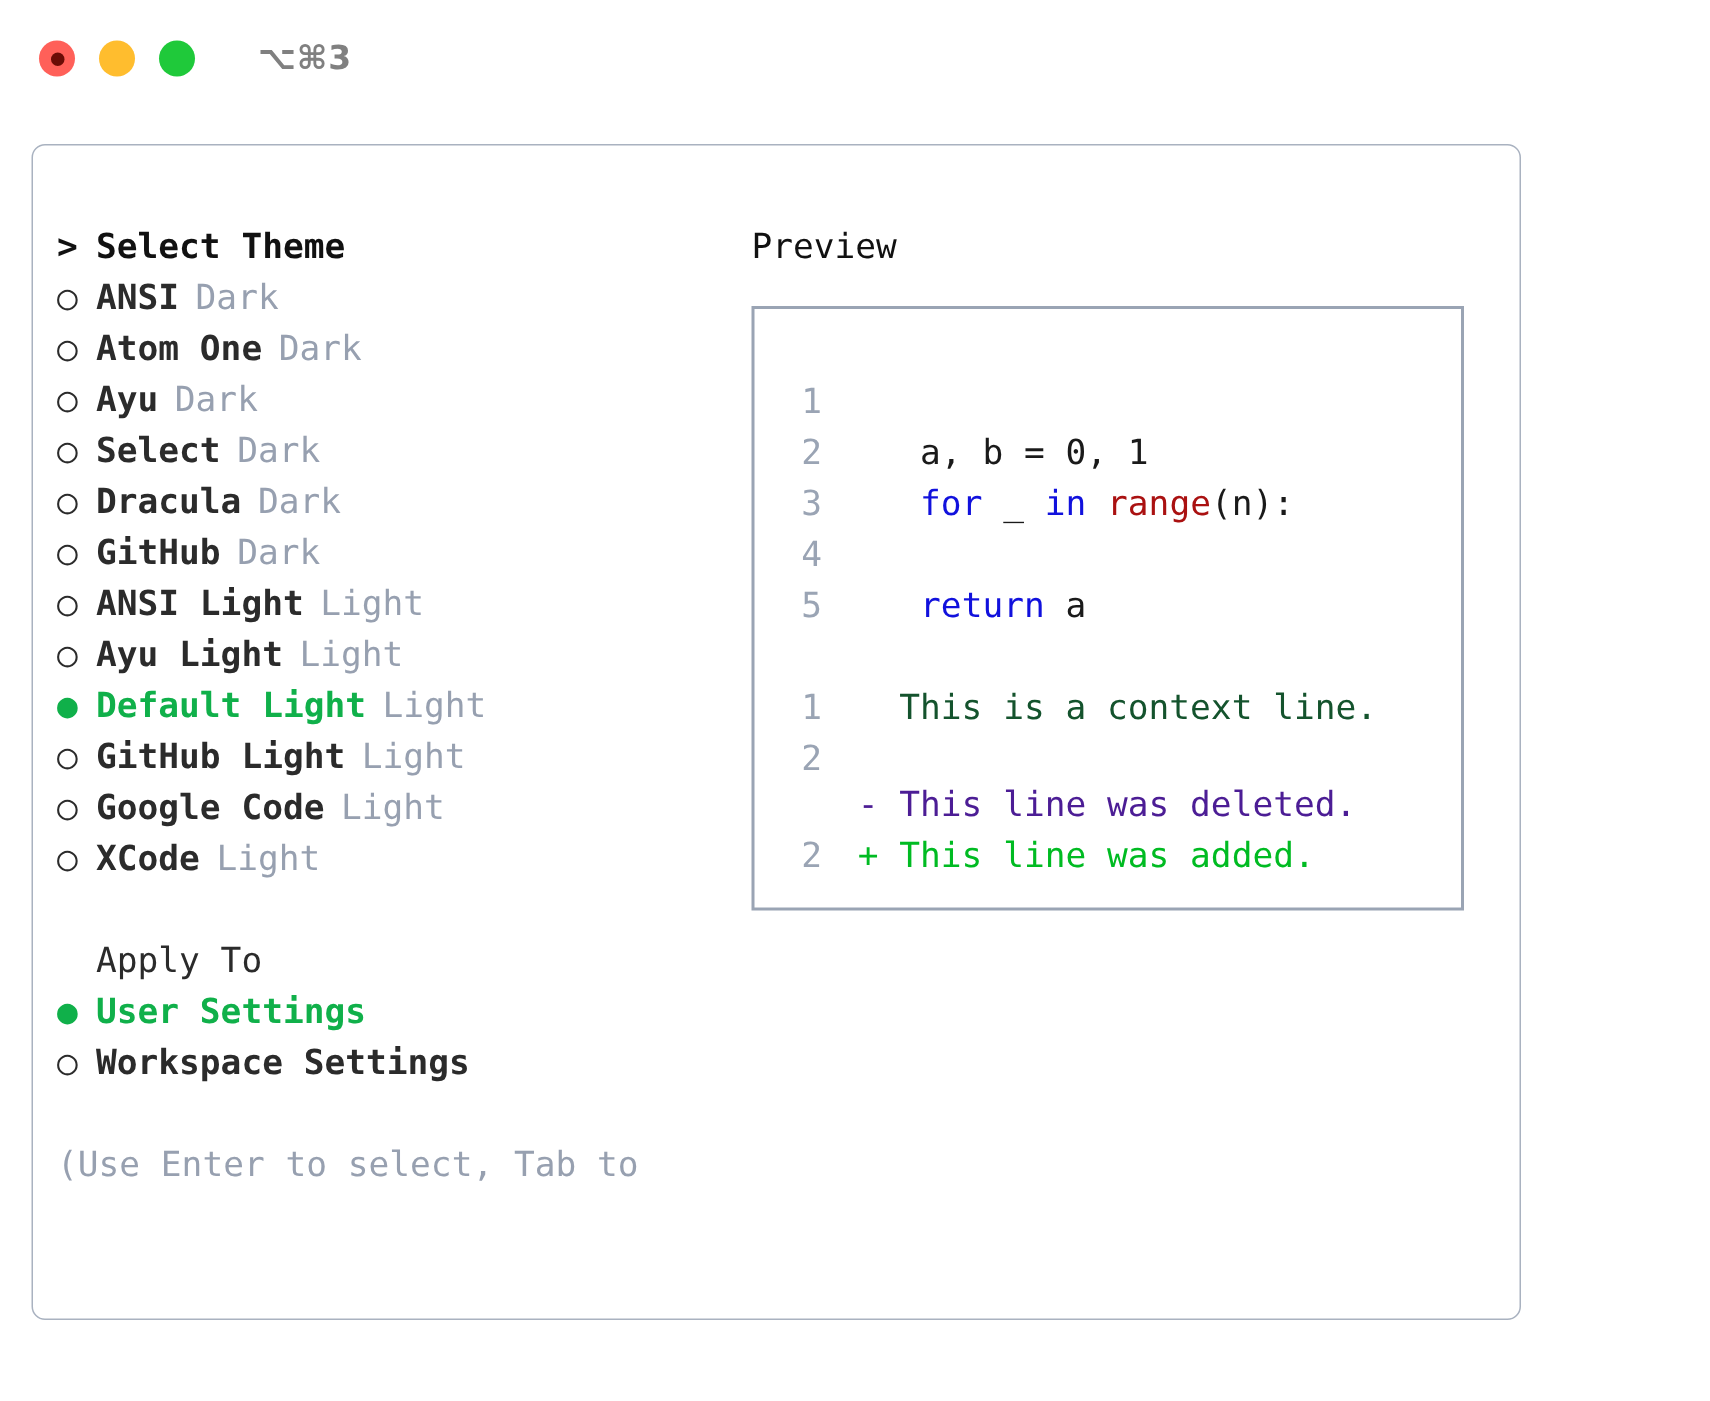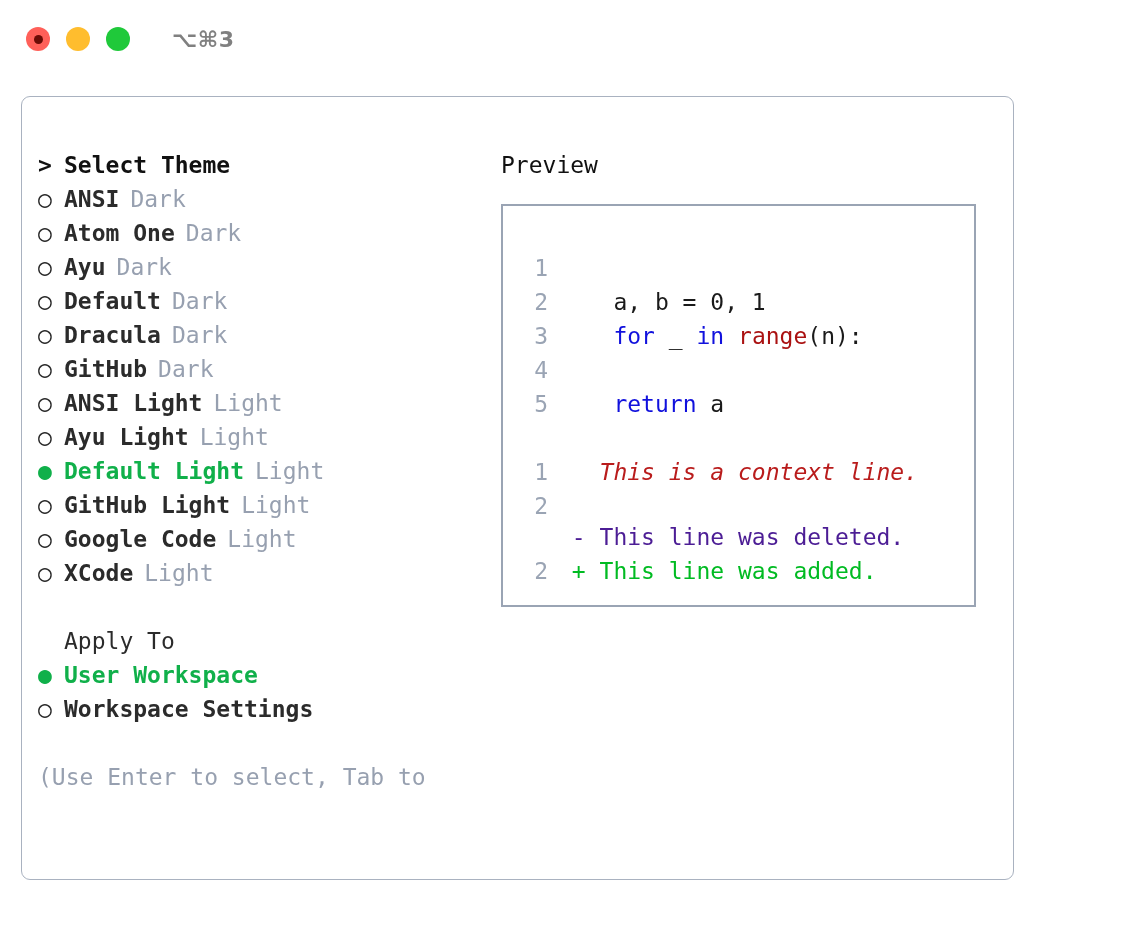--- a/index.html
+++ b/index.html
@@ -189,21 +189,21 @@
     color: #9aa4b4;
     margin-right: 10px;
   }
   .code-text { color: #1a1a1a; }
 
   .tok-kw   { color: #1111dd; }
   .tok-fn   { color: #aa1111; }
   .tok-plain{ color: #1a1a1a; }
 
   .diff-gap { height: 34px; }
-  .diff-context { color: #b91c1c; font-style: italic; }
+  .diff-context { color: #14532d; }
   .diff-del     { color: #4c1d95; margin-top: 31px; }
   .diff-add     { color: #00bb22; }
 </style>
 </head>
 <body>
 
 <div id="window">
 
   <div id="titlebar">
     <div class="traffic-lights">
@@ -235,21 +235,21 @@
               <span class="row-title">Atom One</span>
               <span class="row-kind">Dark</span>
             </div>
             <div class="row">
               <span class="marker dot-empty">○</span>
               <span class="row-title">Ayu</span>
               <span class="row-kind">Dark</span>
             </div>
             <div class="row">
               <span class="marker dot-empty">○</span>
-              <span class="row-title">Default</span>
+              <span class="row-title">Select</span>
               <span class="row-kind">Dark</span>
             </div>
             <div class="row">
               <span class="marker dot-empty">○</span>
               <span class="row-title">Dracula</span>
               <span class="row-kind">Dark</span>
             </div>
             <div class="row">
               <span class="marker dot-empty">○</span>
               <span class="row-title">GitHub</span>
@@ -287,21 +287,21 @@
             </div>
           </div>
 
         <div class="spacer-sm"></div>
 
         <div class="section-label">Apply To</div>
 
         <div id="apply-list">
             <div class="row selected">
               <span class="marker dot-filled">●</span>
-              <span class="row-title">User Workspace</span>
+              <span class="row-title">User Settings</span>
             </div>
             <div class="row">
               <span class="marker dot-empty">○</span>
               <span class="row-title">Workspace Settings</span>
             </div>
           </div>
 
         <div id="hint">
           <div>(Use Enter to select, Tab to</div>
         </div>

